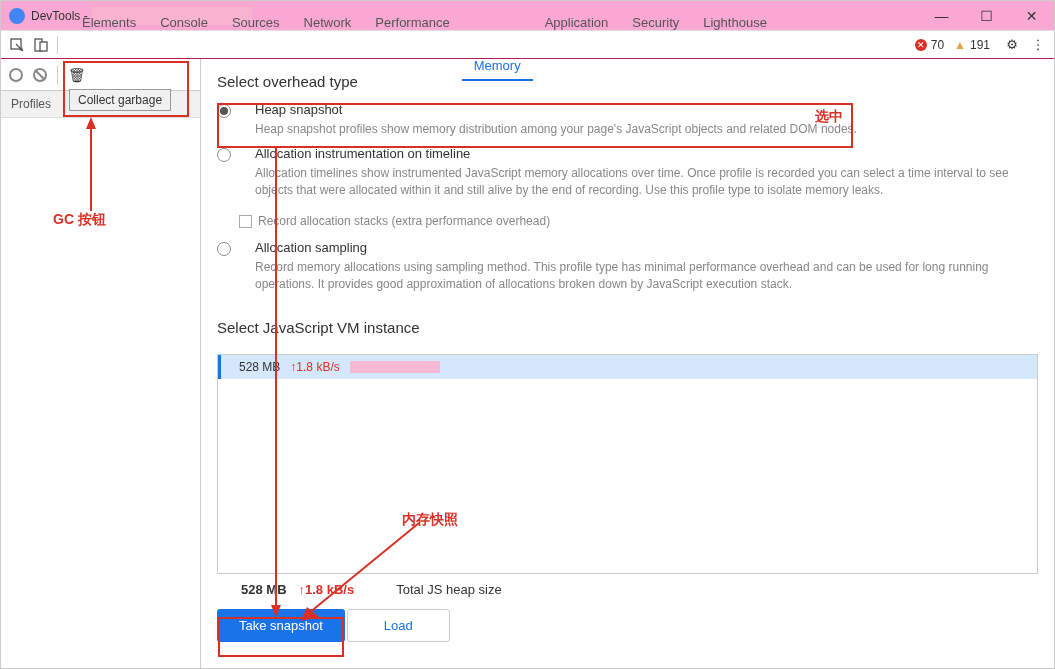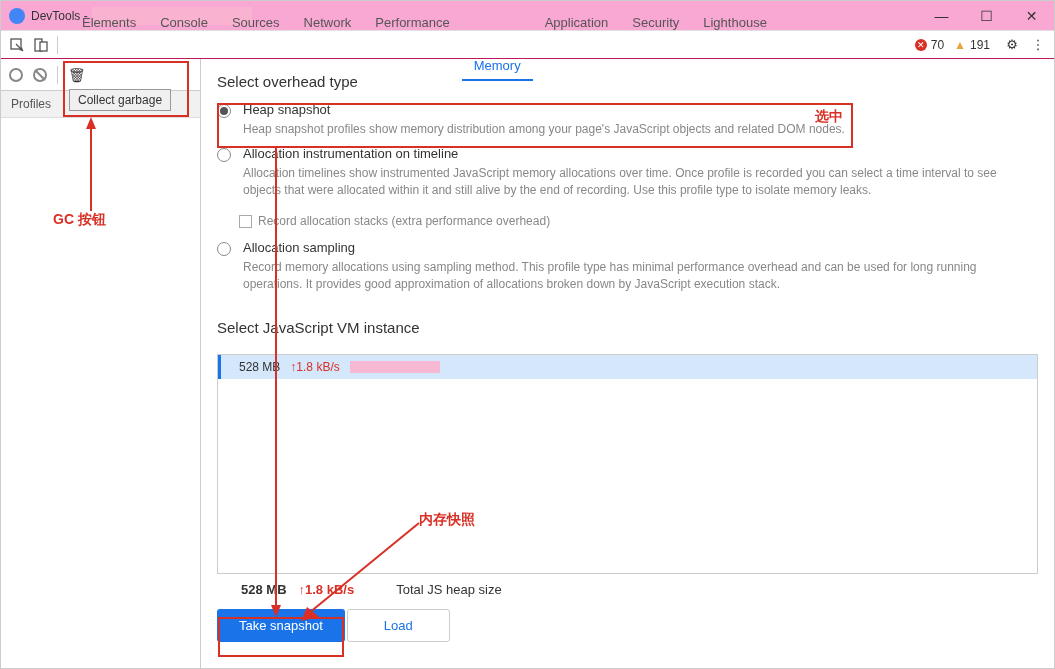--- a/index.html
+++ b/index.html
@@ -25,21 +25,21 @@
 .sidebar { width: 200px; border-right: 1px solid #ccc; display: flex; flex-direction: column; }
 .sb-toolbar { height: 32px; display: flex; align-items: center; border-bottom: 1px solid #ccc; padding-left: 8px; gap: 10px; }
 .sb-circle { width: 14px; height: 14px; border: 2px solid #888; border-radius: 50%; }
 .sb-noentry { width: 14px; height: 14px; border: 2px solid #888; border-radius: 50%; position: relative; }
 .sb-noentry::after { content: ""; position: absolute; width: 14px; height: 2px; background: #888; top: 4px; left: -2px; transform: rotate(45deg); }
 .sb-trash { font-size: 14px; color: #333; cursor: pointer; }
 .gc-tooltip { position: absolute; left: 68px; top: 88px; background: #f0f0f0; border: 1px solid #999; padding: 3px 8px; font-size: 12px; z-index: 5; }
 .sb-section { padding: 6px 10px; font-size: 12px; color: #555; background: #f1f1f1; border-bottom: 1px solid #ddd; }
 .content { flex: 1; display: flex; flex-direction: column; padding: 14px 16px 0 16px; overflow: hidden; }
 .heading { font-size: 15px; font-weight: 400; margin-bottom: 12px; color: #333; }
-.option { display: flex; align-items: flex-start; gap: 12px; margin-bottom: 8px; }
+.option { display: flex; align-items: flex-start; gap: 24px; margin-bottom: 8px; }
 .radio { width: 14px; height: 14px; border: 1px solid #888; border-radius: 50%; margin-top: 2px; flex-shrink: 0; position: relative; }
 .radio.checked::after { content: ""; position: absolute; width: 8px; height: 8px; background: #555; border-radius: 50%; top: 2px; left: 2px; }
 .option-body { flex: 1; }
 .option-title { font-size: 13px; font-weight: 400; color: #333; }
 .option-desc { font-size: 12px; color: #888; margin-top: 4px; line-height: 1.4; }
 .checkbox-row { display: flex; align-items: center; gap: 6px; margin-top: 8px; margin-left: 22px; }
 .checkbox { width: 13px; height: 13px; border: 1px solid #aaa; }
 .vm-box { border: 1px solid #ccc; margin-top: 6px; height: 220px; }
 .vm-row { height: 24px; background: #d4e7fb; border-left: 3px solid #1a73e8; display: flex; align-items: center; padding-left: 18px; gap: 10px; font-size: 12px; }
 .vm-rate { color: #d93025; }
@@ -174,21 +174,21 @@
 </div>
 
 <div class="gc-tooltip">Collect garbage</div>
 
 <div class="anno-box" style="left:62px; top:60px; width:126px; height:56px;"></div>
 <div class="anno-box" style="left:216px; top:102px; width:636px; height:45px;"></div>
 <div class="anno-box" style="left:217px; top:616px; width:126px; height:40px;"></div>
 
 <div class="anno-text" style="left:814px; top:107px;">选中</div>
 <div class="anno-text" style="left:52px; top:210px;">GC 按钮</div>
-<div class="anno-text" style="left:418px; top:510px;text-align:center;">内存快照</div>
+<div class="anno-text" style="left:401px; top:510px;text-align:center;">内存快照</div>
 
 <svg class="arrow" style="left:80px; top:116px;" width="20" height="94">
   <line x1="10" y1="94" x2="10" y2="8"></line>
     <polygon points="10,0 5,12 15,12"></polygon>
 </svg>
 <svg class="arrow" style="left:265px; top:146px;" width="20" height="470">
   <line x1="10" y1="0" x2="10" y2="462"></line>
     <polygon points="10,470 5,458 15,458"></polygon>
 </svg>
 <svg class="arrow" style="left:300px; top:520px;" width="120" height="100">

